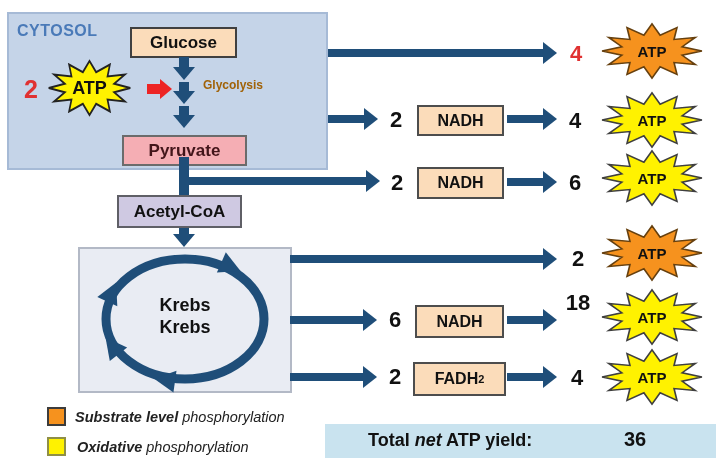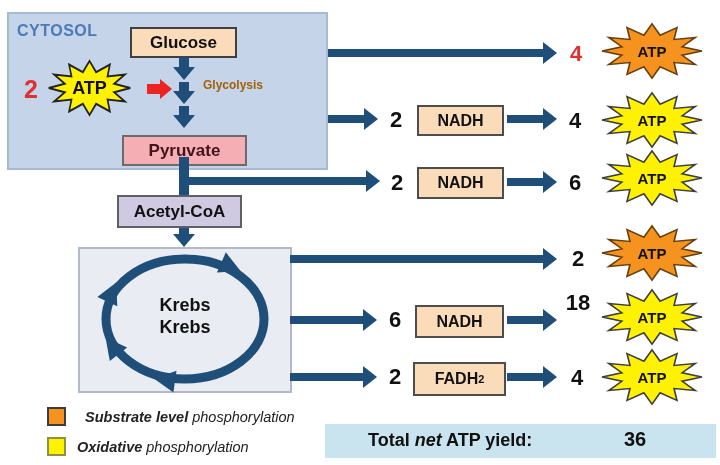--- a/index.html
+++ b/index.html
@@ -171,21 +171,21 @@
   <div class="arr-h" style="left:507px;top:373px;width:37px;"></div>
   <span class="num" style="left:577px;top:378px;">4</span>
   <div class="burst burst-yellow" style="left:600px;top:348px;width:104px;height:58px;">
     <svg width="104" height="58" viewBox="0 0 100 60" preserveAspectRatio="none">
         <use href="#burst-shape"></use>
       </svg>
     <span class="lbl">ATP</span>
   </div>
 
   <div class="legend-swatch sw-orange" style="left:47px;top:407px;"></div>
-  <div class="legend-text" style="left:85px;top:409px;">
+  <div class="legend-text" style="left:75px;top:409px;">
     <b>Substrate level</b><span> phosphorylation</span>
   </div>
   <div class="legend-swatch sw-yellow" style="left:47px;top:437px;"></div>
   <div class="legend-text" style="left:77px;top:439px;">
     <b>Oxidative</b><span> phosphorylation</span>
   </div>
 
   <div class="abs panel-total"></div>
   <div class="abs total-label">
     <span>Total </span><i>net</i><span> ATP yield:</span>

